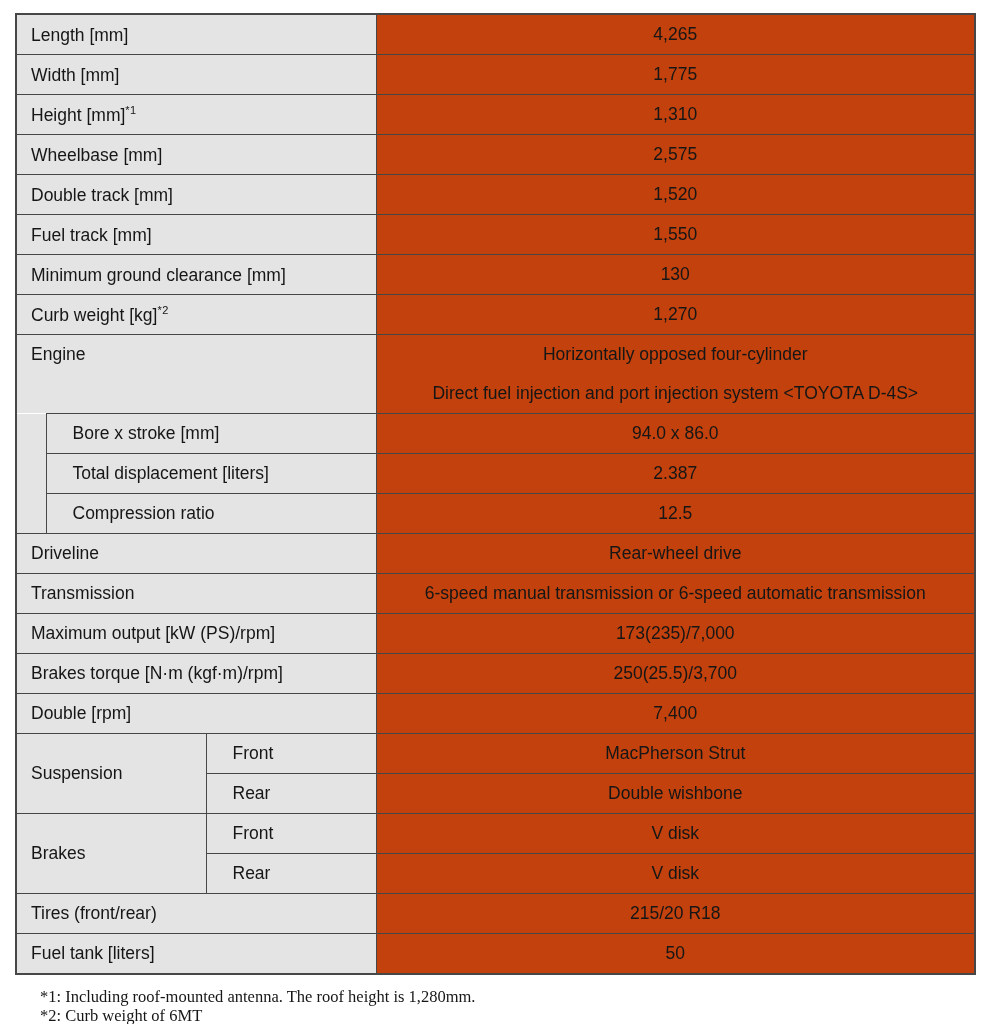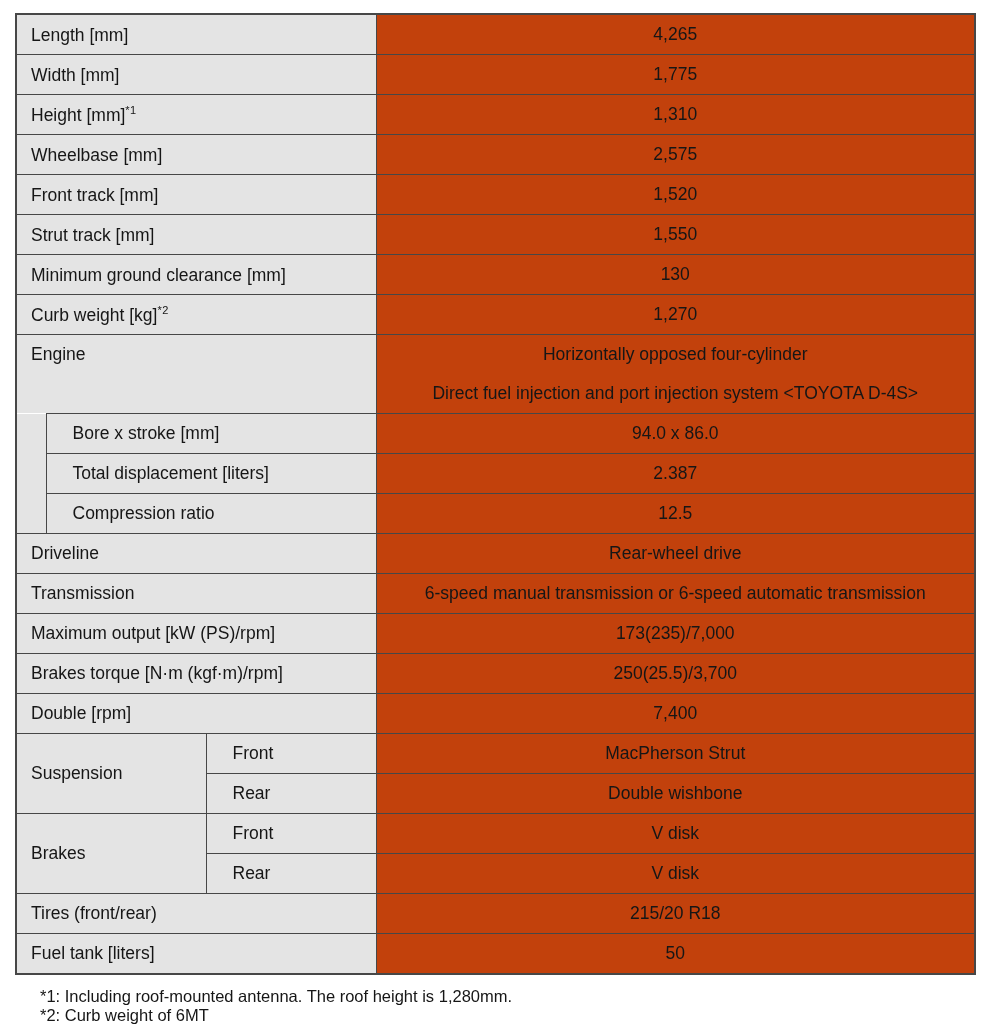--- a/index.html
+++ b/index.html
@@ -69,20 +69,21 @@
     vertical-align: 7px;
     letter-spacing: 0.5px;
   }
   .footnotes {
     margin: 13px 0 0 40px;
     font-size: 16.5px;
   }
   .footnotes .fn {
     margin-bottom: 2px;
     line-height: 17px;
+    font-family: Liberation Serif, serif;
   }
 </style>
 </head>
 <body>
 
 <div class="page">
   <table class="spec">
     <colgroup>
       <col style="width:30px">
       <col style="width:160px">
@@ -101,25 +102,25 @@
       </tr>
       <tr>
         <td class="label" colspan="3"><span>Height [mm]</span><sup class="marker">*1</sup></td>
         <td class="value">1,310</td>
       </tr>
       <tr>
         <td class="label" colspan="3"><span>Wheelbase [mm]</span><sup class="marker"></sup></td>
         <td class="value">2,575</td>
       </tr>
       <tr>
-        <td class="label" colspan="3"><span>Front track [mm]</span><sup class="marker"></sup></td>
+        <td class="label" colspan="3"><span>Double track [mm]</span><sup class="marker"></sup></td>
         <td class="value">1,520</td>
       </tr>
       <tr>
-        <td class="label" colspan="3"><span>Strut track [mm]</span><sup class="marker"></sup></td>
+        <td class="label" colspan="3"><span>Fuel track [mm]</span><sup class="marker"></sup></td>
         <td class="value">1,550</td>
       </tr>
       <tr>
         <td class="label" colspan="3"><span>Minimum ground clearance [mm]</span><sup class="marker"></sup></td>
         <td class="value">130</td>
       </tr>
       <tr>
         <td class="label" colspan="3"><span>Curb weight [kg]</span><sup class="marker">*2</sup></td>
         <td class="value">1,270</td>
       </tr>

